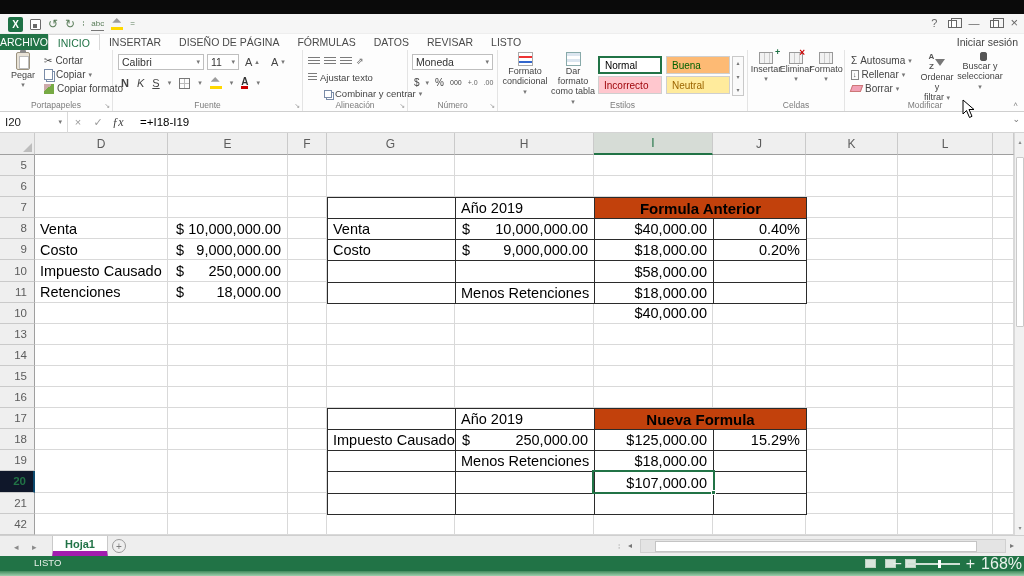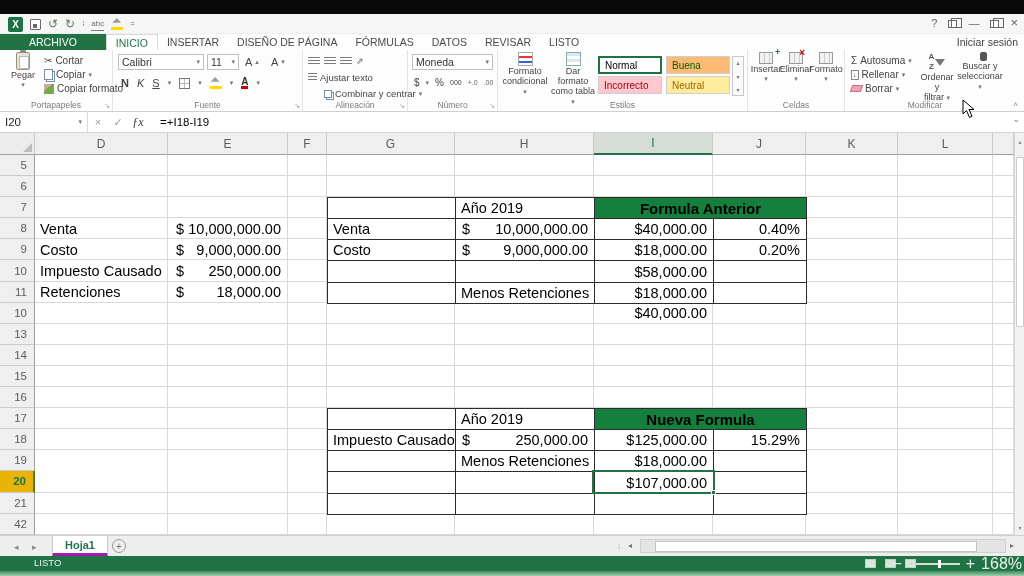--- a/index.html
+++ b/index.html
@@ -15,21 +15,21 @@
   .qico{font-size:12px;line-height:12px;color:#5a7d5a;cursor:default}
   .savebox{width:11px;height:11px;border:1.5px solid #6a6a6a;border-radius:1px;background:#fff;position:relative}
   .savebox:after{content:"";position:absolute;left:2px;top:4px;width:4px;height:4px;background:#6a6a6a}
   #title-text{left:0;top:14px;width:1024px;height:20px;text-align:center;font-size:11.5px;color:#3f3f3f;line-height:20px}
   #winbtns{right:6px;top:15px;display:flex;gap:11px;color:#666;font-size:11px;align-items:center}
   .restore-ico{width:9px;height:8px;border:1px solid #666;position:relative;background:#fff}
   .restore-ico:before{content:"";position:absolute;left:2px;top:-3px;width:9px;height:8px;border:1px solid #666}
   
   #tabs{left:0;top:34px;width:1024px;height:16px;display:flex;background:#fdfdfd;font-size:10.5px}
   .tab{padding:0 9px;display:flex;align-items:center;color:#4a4a4a;white-space:nowrap}
-  .tab.archivo{background:#217346;color:#fff;padding:0 29px}
+  .tab.archivo{background:#217346;color:#fff;padding:0 0}
   .tab.active{background:#fff;color:#217346;border:1px solid #d9d9d9;border-bottom:none}
   #signin{right:6px;top:36px;font-size:10.5px;color:#444}
   
   #ribbon{left:0;top:50px;width:1024px;height:62px;background:#fdfdfd;border-bottom:1px solid #cfcfcf}
   .group{position:absolute;top:0;height:61px;border-right:1px solid #e4e4e4}
   .glabel{position:absolute;bottom:1px;left:0;width:100%;text-align:center;font-size:8.5px;color:#7b7b7b}
   .launcher{position:absolute;bottom:1px;right:2px;font-size:7px;color:#9a9a9a}
   .srow{position:absolute;display:flex;align-items:center;gap:3px;font-size:10px;color:#444;white-space:nowrap}
   .dd{font-size:7px;color:#777}
   .bigbtn{position:absolute;top:2px;display:flex;flex-direction:column;align-items:center;font-size:9px;color:#444;text-align:center;line-height:10px}
@@ -59,58 +59,58 @@
   .binoc:before,.binoc:after{content:"";position:absolute;top:0;width:7px;height:9px;background:#555;border-radius:3px}
   .binoc:after{right:0}
   .stylebox{width:64px;height:18px;font-size:10px;display:flex;align-items:center;padding-left:5px;border:1px solid #cfcfcf}
   .stylebox.normal{background:#fff;border:2px solid #217346;color:#000}
   .stylebox.buena{background:#fdba74;color:#006100}
   .stylebox.incorrecto{background:#ffc7ce;color:#9c0006}
   .stylebox.neutral{background:#ffeb9c;color:#9c6500}
   .galscroll{position:absolute;left:234px;top:6px;width:12px;height:40px;border:1px solid #c9c9c9;display:flex;flex-direction:column;align-items:center;justify-content:space-between;font-size:6px;color:#777;background:#fafafa;padding:2px 0}
   
   #fbar{left:0;top:112px;width:1024px;height:21px;background:#fff;border-bottom:1px solid #d4d4d4;display:flex;align-items:center}
-  #namebox{width:88px;height:21px;border-right:1px solid #d9d9d9;display:flex;align-items:center;justify-content:space-between;padding:0 5px;font-size:11.5px;color:#222}
+  #namebox{width:68px;height:21px;border-right:1px solid #d9d9d9;display:flex;align-items:center;justify-content:space-between;padding:0 5px;font-size:11.5px;color:#222}
   .fbtn{width:20px;text-align:center;font-size:11px;color:#9a9a9a}
   #fx{font-style:italic;color:#444;font-family:"Liberation Serif",serif;font-size:12px}
   #formula-text{margin-left:12px;font-size:11.5px;color:#000}
   #fbar-expand{position:absolute;right:4px;top:114px;font-size:9px;color:#777}
   
   #grid{left:0;top:133px;width:1014px;height:402px;background:#fff}
   #col-headers{position:absolute;left:0;top:0;height:22px;display:flex}
   .colh{height:22px;background:#efefef;border-right:1px solid #cacaca;border-bottom:1px solid #9f9f9f;display:flex;align-items:center;justify-content:center;font-size:12px;color:#5c5c5c}
   .colh.sel{background:#d6dcd6;border-bottom:2px solid #217346;color:#217346}
   .colh.corner{background:#ececec;position:relative}
   .colh.corner:after{content:"";position:absolute;right:2px;bottom:2px;border-left:9px solid transparent;border-bottom:9px solid #bdbdbd}
   #grid-body{position:absolute;left:0;top:22px;width:1014px;height:380px;
     background-image:
       linear-gradient(90deg,transparent 0,transparent 34px,#d9d9d9 34px,#d9d9d9 35px,transparent 35px,transparent 167px,#d9d9d9 167px,#d9d9d9 168px,transparent 168px,transparent 287px,#d9d9d9 287px,#d9d9d9 288px,transparent 288px,transparent 326px,#d9d9d9 326px,#d9d9d9 327px,transparent 327px,transparent 454px,#d9d9d9 454px,#d9d9d9 455px,transparent 455px,transparent 593px,#d9d9d9 593px,#d9d9d9 594px,transparent 594px,transparent 712px,#d9d9d9 712px,#d9d9d9 713px,transparent 713px,transparent 805px,#d9d9d9 805px,#d9d9d9 806px,transparent 806px,transparent 897px,#d9d9d9 897px,#d9d9d9 898px,transparent 898px,transparent 992px,#d9d9d9 992px,#d9d9d9 993px,transparent 993px,transparent 1013px,#d9d9d9 1013px,#d9d9d9 1014px),
       repeating-linear-gradient(180deg,transparent 0,transparent 20.1px,#d9d9d9 20.1px,#d9d9d9 21.1px)}
   #row-headers{position:absolute;left:0;top:22px;width:35px}
   .rowh{width:35px;height:21.1px;background:#efefef;border-right:1px solid #9f9f9f;border-bottom:1px solid #cacaca;display:flex;align-items:center;justify-content:flex-end;padding-right:7px;font-size:11.5px;color:#5c5c5c}
-  .rowh.sel{background:#eab308;border-right:2px solid #4d7c0f;color:#217346;font-weight:bold}
+  .rowh.sel{background:#0f172a;border-right:2px solid #0c4a6e;color:#217346;font-weight:bold}
   .cell{position:absolute;height:21.1px;display:flex;align-items:center;font-size:14.5px;color:#000;white-space:nowrap}
   .cell.lab{padding-left:3px}
   .cell.acc{justify-content:space-between;padding:0 6px 0 8px}
   .cell.num{justify-content:flex-end;padding-right:6px}
   .xtable{position:absolute;display:grid;grid-template-columns:128px 139px 119px 93px;grid-auto-rows:21.1px;border-top:1px solid #2b2b2b;border-left:1px solid #2b2b2b;background:#fff}
   .xtable>div{border-right:1px solid #2b2b2b;border-bottom:1px solid #2b2b2b;display:flex;align-items:center;font-size:14.5px;overflow:hidden;white-space:nowrap}
   .xtable .lab{padding-left:5px}
   .xtable .acc{justify-content:space-between;padding:0 6px}
   .xtable .num{justify-content:flex-end;padding-right:6px}
-  .xtable .ylw{grid-column:3/5;background:#15803d;font-weight:bold;justify-content:center;font-size:15px}
+  .xtable .ylw{grid-column:3/5;background:#c2410c;font-weight:bold;justify-content:center;font-size:15px}
   #sel-handle{position:absolute;right:-3px;bottom:-3px;width:5px;height:5px;background:#217346;border:1px solid #fff}
   
   #vscroll{left:1014px;top:133px;width:10px;height:402px;background:#f1f1f1;border-left:1px solid #d9d9d9}
   .varrow{position:absolute;left:0;width:10px;height:16px;font-size:6px;color:#888;display:flex;align-items:center;justify-content:center}
   #vthumb{position:absolute;left:1px;top:24px;width:8px;height:170px;background:#fff;border:1px solid #cacaca;border-radius:1px}
   
   #sheetbar{left:0;top:535px;width:1024px;height:21px;background:#eeeeee;border-top:1px solid #cfcfcf;font-size:11px}
   .snav{position:absolute;top:0;height:21px;display:flex;align-items:center;color:#8a8a8a;font-size:9px}
-  #sheettab{position:absolute;left:52px;top:0;height:21px;background:#fff;border:1px solid #c9c9c9;border-top:none;border-bottom:4px solid #a21caf;display:flex;align-items:center;padding:0 12px;color:#217346;font-weight:bold}
+  #sheettab{position:absolute;left:52px;top:0;height:21px;background:#fff;border:1px solid #c9c9c9;border-top:none;border-bottom:6px solid #a21caf;display:flex;align-items:center;padding:0 12px;color:#217346;font-weight:bold}
   #newsheet{position:absolute;left:112px;top:3px;width:14px;height:14px;border:1px solid #9a9a9a;border-radius:50%;display:flex;align-items:center;justify-content:center;color:#7a7a7a;font-size:10px}
   #hscroll{position:absolute;left:640px;top:3px;width:366px;height:14px;background:#e4e4e4;border:1px solid #d0d0d0}
   #hthumb{position:absolute;left:14px;top:1px;width:322px;height:11px;background:#fff;border:1px solid #c4c4c4}
   .harrow{position:absolute;top:3px;font-size:8px;color:#777;line-height:14px}
   
   #statusbar{left:0;top:556px;width:1024px;height:15px;background:#217346;color:#fff;font-size:10px}
   #mode{position:absolute;left:34px;top:557px;color:#e8f1ea;font-size:9.5px}
   .viewico{position:absolute;top:559px;width:11px;height:9px;background:#d9e6dd;border:1px solid #bcd2c2}
   #zoomctl{position:absolute;right:2px;top:556px;display:flex;align-items:center;gap:6px;height:15px;color:#eaf2ec}
   #ztrack{width:52px;height:2px;background:#cfe0d4;position:relative}

